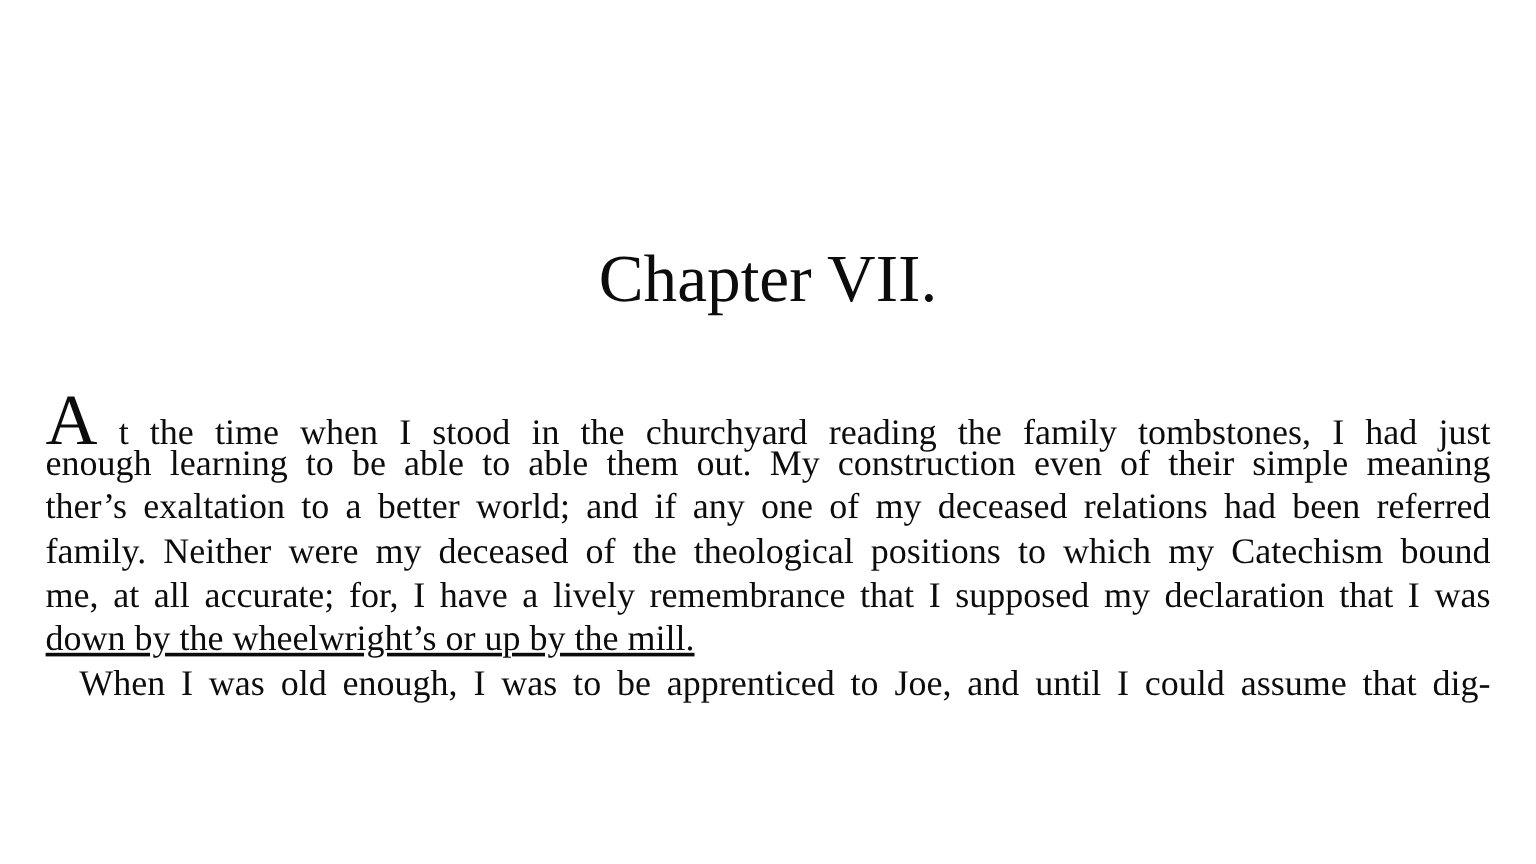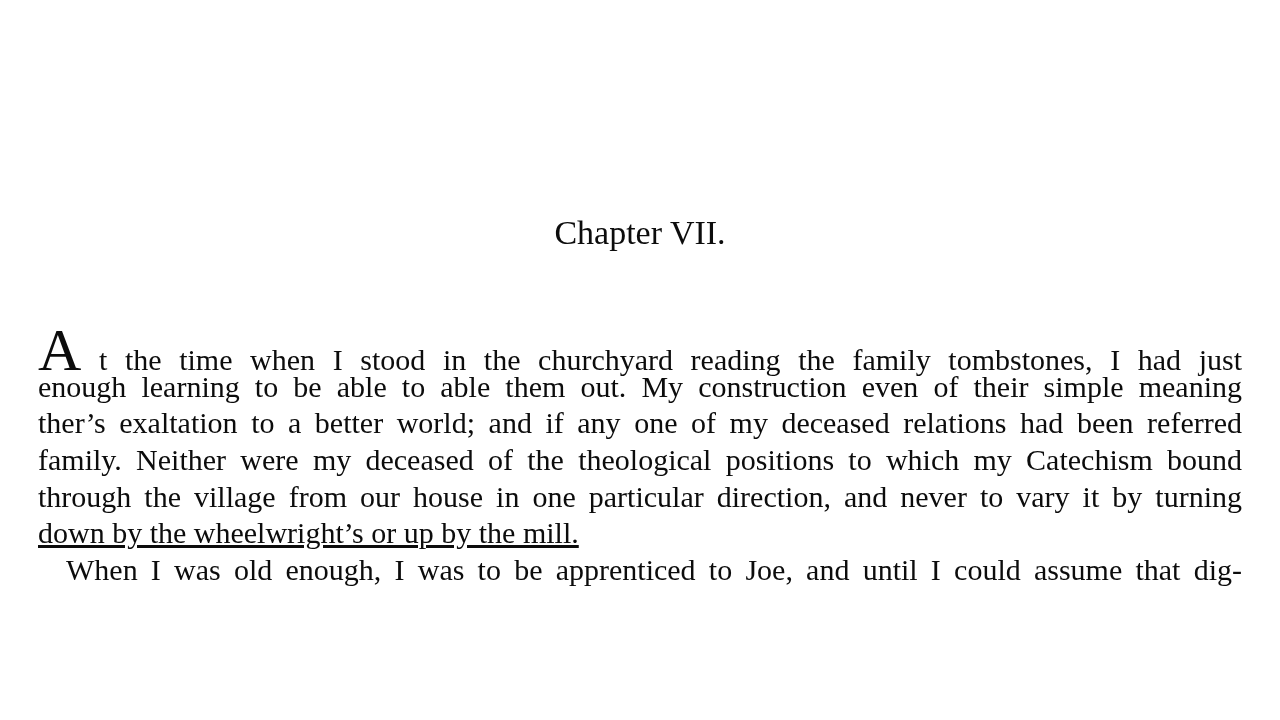--- a/index.html
+++ b/index.html
@@ -14,21 +14,21 @@
     position: relative;
   }
   .page {
     padding: 205px 38px 0 38px;
     color: #0c0c0c;
   }
   .chapter-title {
     margin: 0;
     font-family: "Liberation Serif", serif;
     font-weight: 400;
-    font-size: 34px;
+    font-size: 56px;
     line-height: 56px;
     text-align: center;
     color: #0c0c0c;
   }
   .text-body {
     margin-top: 71px;
   }
   .para {
     margin: 0;
   }
@@ -58,20 +58,20 @@
 <body>
 
 <main class="page">
   <h1 class="chapter-title">Chapter VII.</h1>
   <div class="text-body">
       <div class="para">
         <div class="line"><span class="dropcap">A</span> t the time when I stood in the churchyard reading the family tombstones, I had just</div>
         <div class="line">enough learning to be able to able them out. My construction even of their simple meaning</div>
         <div class="line">ther’s exaltation to a better world; and if any one of my deceased relations had been referred</div>
         <div class="line">family. Neither were my deceased of the theological positions to which my Catechism bound</div>
-        <div class="line">through the village from our house in one particular direction, and never to vary it by turning</div>
+        <div class="line">me, at all accurate; for, I have a lively remembrance that I supposed my declaration that I was</div>
         <div class="line flush-left">down by the wheelwright’s or up by the mill.</div>
       </div>
       <div class="para">
         <div class="line indent">When I was old enough, I was to be apprenticed to Joe, and until I could assume that dig-</div>
       </div>
     </div>
 </main>
 
 </body></html>

